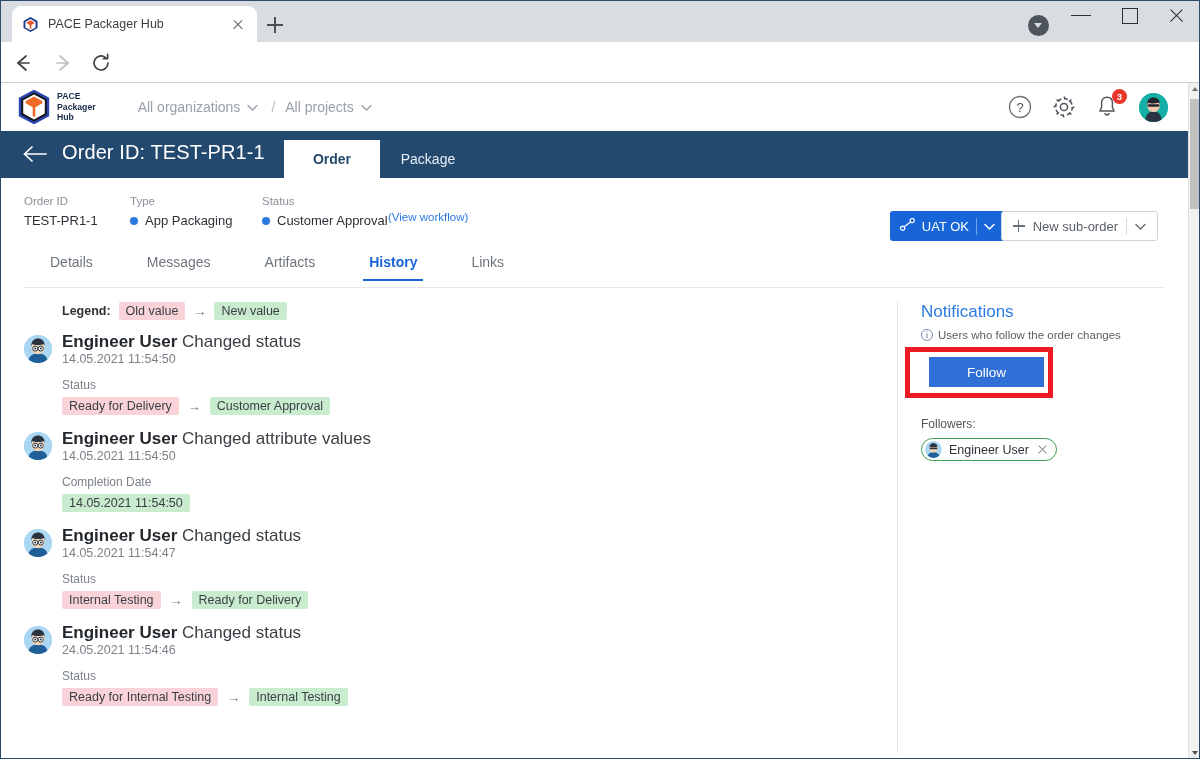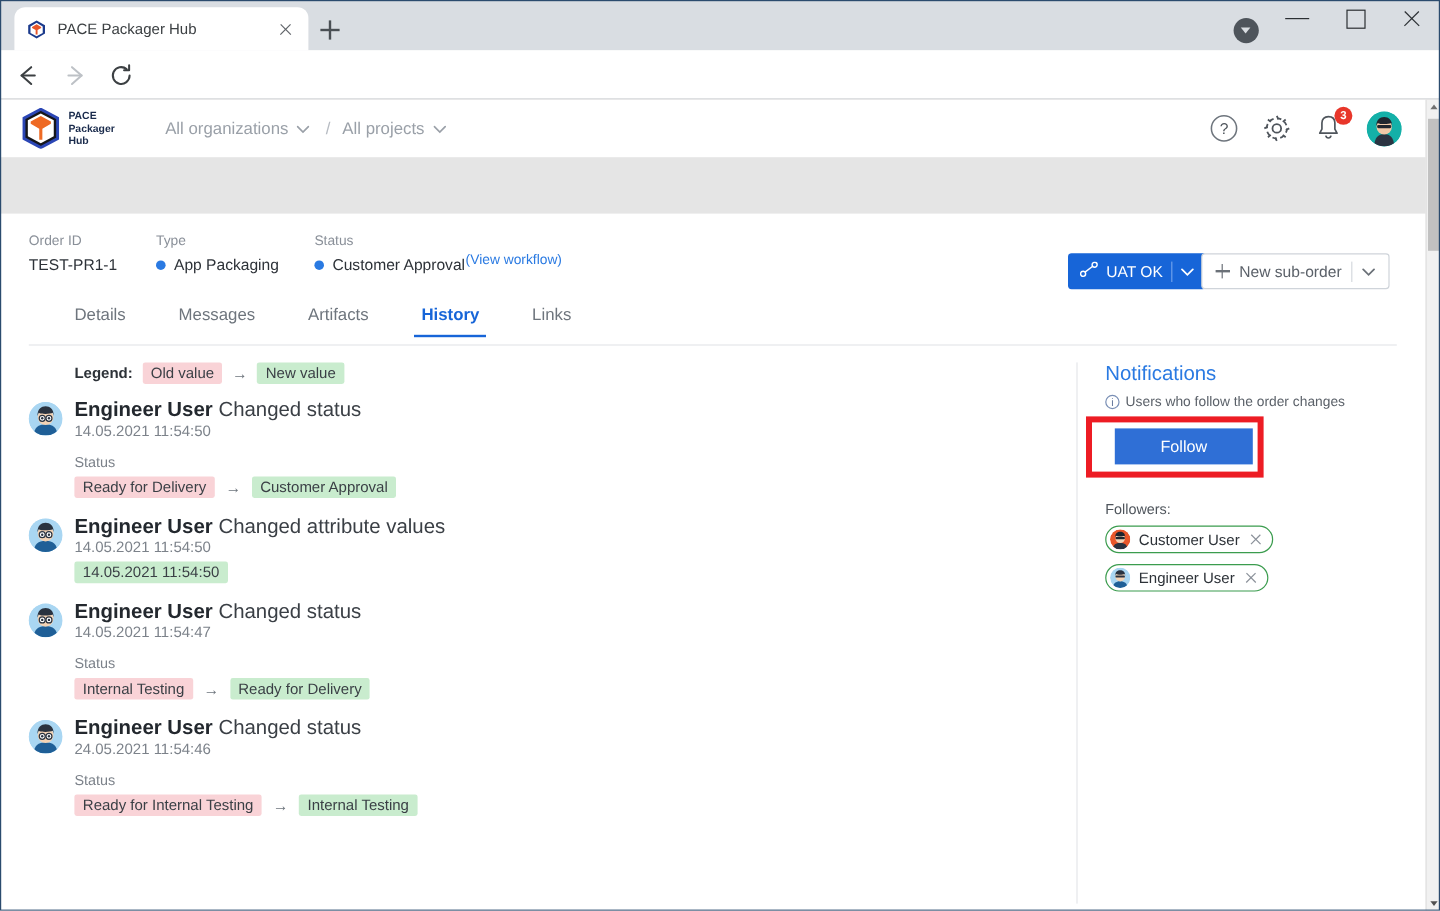--- a/index.html
+++ b/index.html
@@ -178,21 +178,21 @@
     border:1px solid #cfd4da; color:#5b6169; border-radius:3px;
     display:flex; align-items:center; padding:0 11px; font-size:13px; cursor:pointer; gap:8px;
   }
   .btn-sub .vbar { width:1px; height:17px; background:#d5d9de; }
   .plus { position:relative; width:12px; height:12px; display:inline-block; }
   .plus::before { content:""; position:absolute; left:0; top:5.2px; width:12px; height:1.4px; background:#6b7178; }
   .plus::after { content:""; position:absolute; left:5.3px; top:0; width:1.4px; height:12px; background:#6b7178; }
 
   
   .stabs {
-    position:absolute; left:40px; top:76px; display:flex; gap:0;
+    position:absolute; left:28px; top:76px; display:flex; gap:10px;
   }
   .stab {
     font-size:14px; color:#6e757d; padding:0 22px 11px 22px; cursor:pointer; position:relative;
   }
   .stab.active { color:#1765d8; font-weight:bold; }
   .stab.active::after {
     content:""; position:absolute; left:16px; right:16px; bottom:0; height:2.5px; background:#1765d8;
   }
   .stabs-line { position:absolute; left:24px; top:109px; width:1140px; height:1px; background:#e4e7ea; }
 
@@ -411,20 +411,33 @@
             <circle cx="14.5" cy="14.5" r="14.5" fill="#14b0a8"></circle>
             <path d="M6.2 29 C6.2 21.8 9.6 18.6 14.5 18.6 C19.4 18.6 22.8 21.8 22.8 29 Z" fill="#2b3442"></path>
             <circle cx="14.5" cy="12.6" r="6.4" fill="#f0c9a8"></circle>
             <path d="M7.9 12 C7.9 6.6 10.8 4.4 14.5 4.4 C18.2 4.4 21.1 6.6 21.1 12 L20.4 9.6 C18 10.6 11.2 10.8 9.1 9.4 Z" fill="#20262f"></path>
             <rect x="8.6" y="11.2" width="11.8" height="2.6" rx="1.1" fill="#20262f"></rect>
           </svg>
         </span>
       </div>
     </div>
 
+    <div class="ribbon">
+      <span class="back-arrow">
+        <svg width="26" height="22" viewBox="0 0 26 22">
+            <path d="M10 4 L2.5 11 L10 18" fill="none" stroke="#ffffff" stroke-width="1.7" stroke-linecap="round" stroke-linejoin="round"></path>
+            <path d="M2.5 11 L24 11" stroke="#ffffff" stroke-width="1.7" stroke-linecap="round"></path>
+          </svg>
+      </span>
+      <span class="ribbon-title">Order ID: TEST-PR1-1</span>
+      <div class="rtabs">
+        <div class="rtab active">Order</div>
+        <div class="rtab inactive">Package</div>
+      </div>
+    </div>
 
     <div class="content">
 
       <div class="meta-row">
         <div class="meta-col mc1">
           <div class="meta-label">Order ID</div>
           <div class="meta-val">TEST-PR1-1</div>
         </div>
         <div class="meta-col mc2">
           <div class="meta-label">Type</div>
@@ -529,20 +542,21 @@
               <circle cx="11.2" cy="13.6" r="1" fill="#2a3340"></circle>
               <circle cx="16.8" cy="13.6" r="1" fill="#2a3340"></circle>
             </svg>
           </span>
           <div class="h-body">
             <div class="h-line1">
               <b>Engineer User</b>
               <span>Changed attribute values</span>
             </div>
             <div class="h-time">14.05.2021 11:54:50</div>
+            <div class="h-field">Completion Date</div>
             <div class="h-vals">
               <span class="pill-new">14.05.2021 11:54:50</span>
             </div>
           </div>
         </div>
 
         <div class="h-entry" style="margin-top:15px;">
           <span class="h-av">
             <svg width="28" height="28" viewBox="0 0 28 28">
               <circle cx="14" cy="14" r="14" fill="#a9d6f2"></circle>
@@ -608,33 +622,20 @@
           <span class="info-ico">i</span>
           <span>Users who follow the order changes</span>
         </div>
         <div class="follow-wrap">
           <div class="btn-follow">Follow</div>
           <div class="redbox"></div>
         </div>
         <div class="followers-lbl">Followers:</div>
 
         <div>
-          <div><span class="chip">
-            <span class="chip-av">
-              <svg width="17" height="17" viewBox="0 0 17 17">
-                <circle cx="8.5" cy="8.5" r="8.5" fill="#e8572b"></circle>
-                <path d="M2.5 17 C2.5 13 5 11.3 8.5 11.3 C12 11.3 14.5 13 14.5 17 Z" fill="#2a3340"></path>
-                <circle cx="8.5" cy="7.6" r="4" fill="#f3d3b5"></circle>
-                <path d="M4.3 7 C4.3 3.5 6.2 2.2 8.5 2.2 C10.8 2.2 12.7 3.5 12.7 7 L12.2 5.4 C10.7 6.2 6.4 6.3 4.9 5.4 Z" fill="#1e252f"></path>
-                <rect x="4.6" y="6.6" width="7.8" height="1.7" rx="0.7" fill="#1e252f"></rect>
-              </svg>
-            </span>
-            <span>Customer User</span>
-            <span class="chip-x"></span>
-          </span></div>
           <div><span class="chip">
             <span class="chip-av">
               <svg width="17" height="17" viewBox="0 0 17 17">
                 <circle cx="8.5" cy="8.5" r="8.5" fill="#a9d6f2"></circle>
                 <path d="M2.5 17 C2.5 13 5 11.3 8.5 11.3 C12 11.3 14.5 13 14.5 17 Z" fill="#1f5f97"></path>
                 <circle cx="8.5" cy="7.6" r="4" fill="#f3d3b5"></circle>
                 <path d="M4.3 7 C4.3 3.5 6.2 2.2 8.5 2.2 C10.8 2.2 12.7 3.5 12.7 7 L12.2 5.4 C10.7 6.2 6.4 6.3 4.9 5.4 Z" fill="#2a3340"></path>
                 <rect x="4.6" y="6.6" width="7.8" height="1.7" rx="0.7" fill="#2a3340"></rect>
               </svg>
             </span>

